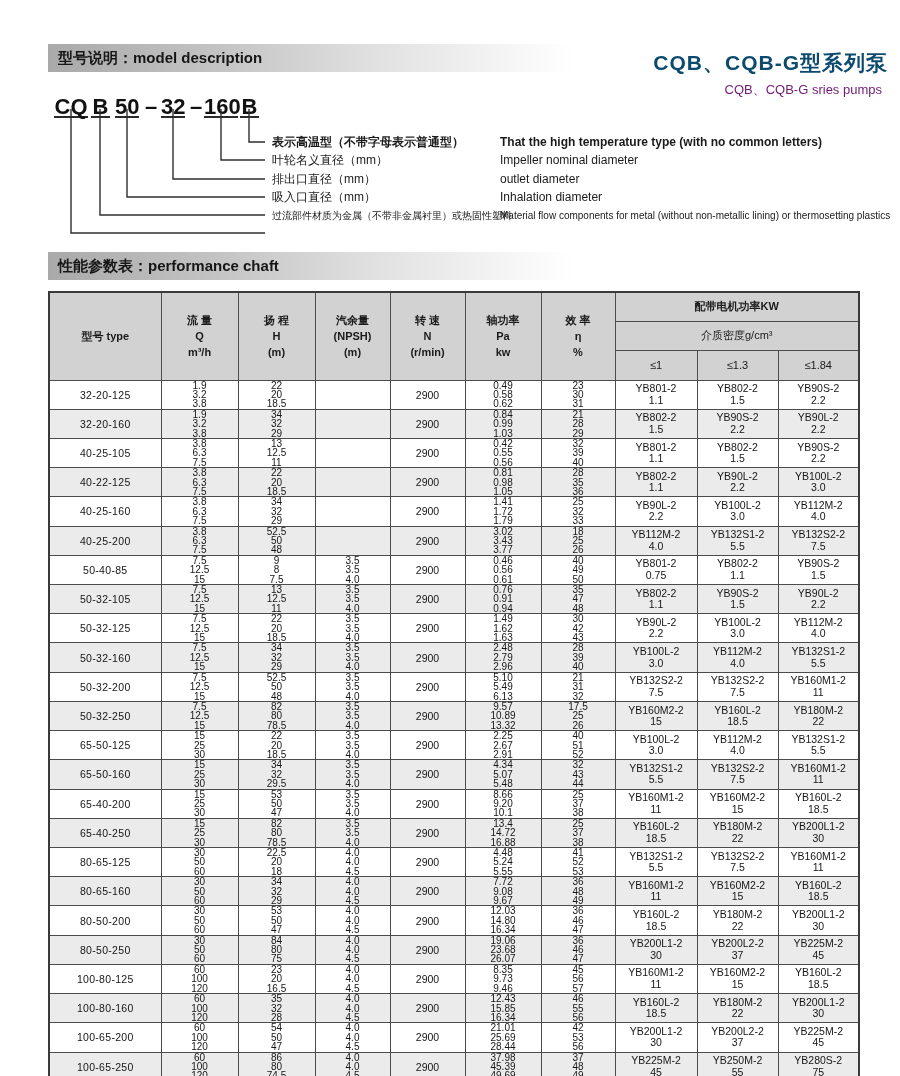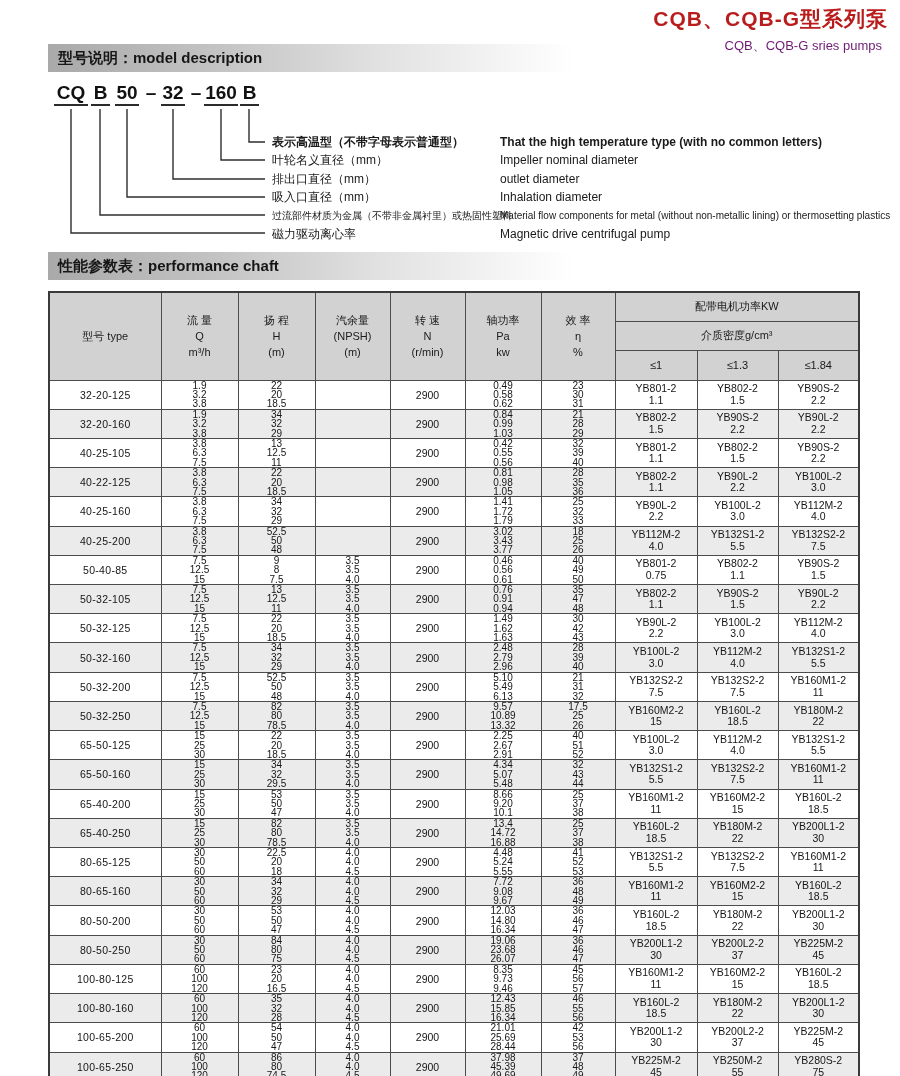--- a/index.html
+++ b/index.html
@@ -5,38 +5,38 @@
   * { box-sizing: border-box; margin: 0; padding: 0; }
   html, body { background: #ffffff; }
   body {
     width: 900px; height: 1076px; position: relative;
     font-family: "Liberation Sans", "DejaVu Sans", sans-serif;
     color: #1c1c1c; overflow: hidden;
   }
 
   
   .titles { position: absolute; top: 5px; right: 12px; text-align: right; }
-  .title-cn { font-size: 21px; font-weight: bold; letter-spacing: 1px; color: #b91c1c; }
+  .title-cn { font-size: 21px; font-weight: bold; letter-spacing: 1px; color: #0c4a6e; margin-top: 44px; }
   .title-en { font-size: 13px; margin-top: 4px; margin-right: 6px; color: #701a75; }
 
   
   .section-bar {
     position: absolute; left: 48px; width: 552px; height: 28px;
     line-height: 28px; padding-left: 10px;
     font-size: 15px; font-weight: bold; color: #161616;
     background: linear-gradient(90deg, #a9a9a9 0%, #c3c3c3 30%, #e3e3e3 62%, rgba(255,255,255,0) 95%);
   }
   #bar-model { top: 44px; }
   #bar-performance { top: 252px; }
 
   
   .diagram { position: absolute; top: 82px; left: 0; width: 900px; height: 170px; }
   .code-part {
-    position: absolute; top: 0; height: 24px; text-align: center;
-    font-size: 19px; font-weight: bold; color: #111;
+    position: absolute; top: 12px; height: 24px; text-align: center;
+    font-size: 22px; font-weight: bold; color: #111;
     border-bottom: 2px solid #2b2b2b; padding-bottom: 1px;
   }
   .code-part.dash { border-bottom: none; font-weight: bold; }
   .diagram svg { position: absolute; inset: 0; }
   .legend-row { position: absolute; left: 272px; width: 626px; height: 16px; line-height: 16px; white-space: nowrap; }
   .legend-row .cn { display: inline-block; width: 228px; font-size: 12px; color: #1a1a1a; vertical-align: top; }
   .legend-row .en { display: inline-block; font-size: 12px; color: #1a1a1a; vertical-align: top; }
   .legend-row.small .cn { font-size: 10px; width: 228px; }
   .legend-row.small .en { font-size: 10px; }
 
@@ -44,21 +44,21 @@
   table.perf {
     position: absolute; top: 291px; left: 48px; width: 810px;
     border-collapse: collapse; table-layout: fixed;
     border: 2px solid #3a3a3a;
   }
   table.perf th, table.perf td {
     border: 1px solid #4c4c4c; text-align: center; vertical-align: middle;
     padding: 0; overflow: hidden;
   }
   thead th { background: #d2d2d2; font-weight: normal; font-size: 11px; color: #1b1b1b; }
-  thead tr.h1 th { height: 29px; }
+  thead tr.h1 th { height: 29px; font-weight: bold; }
   thead tr.h2 th { height: 29px; }
   thead tr.h3 th { height: 30px; }
   thead th .hl { line-height: 16px; }
   tbody td { height: 28.8px; font-size: 10px; color: #151515; }
   tbody tr:nth-child(even) td { background: #ebebeb; }
   tbody td .vline { line-height: 9.4px; font-size: 10px; }
   tbody td.type { font-size: 10.5px; letter-spacing: 0.3px; }
   tbody td.speed { font-size: 10.5px; }
   tbody td.motor .vline { line-height: 11.5px; font-size: 10.5px; }
 
@@ -103,23 +103,20 @@
     <span class="cn">叶轮名义直径（mm）</span><span class="en">Impeller nominal diameter</span>
   </div>
   <div class="legend-row" style="top:89px;">
     <span class="cn">排出口直径（mm）</span><span class="en">outlet diameter</span>
   </div>
   <div class="legend-row" style="top:107px;">
     <span class="cn">吸入口直径（mm）</span><span class="en">Inhalation diameter</span>
   </div>
   <div class="legend-row small" style="top:126px;">
     <span class="cn">过流部件材质为金属（不带非金属衬里）或热固性塑料</span><span class="en">Material flow components for metal (without non-metallic lining) or thermosetting plastics</span>
-  </div>
-  <div class="legend-row" style="top:144px;">
-    <span class="cn">磁力驱动离心率</span><span class="en">Magnetic drive centrifugal pump</span>
   </div>
 </div>
 
 <div class="section-bar" id="bar-performance">性能参数表：performance chaft</div>
 
 <table class="perf">
   <colgroup>
     <col class="col-type">
       <col class="col-q">
       <col class="col-h">

